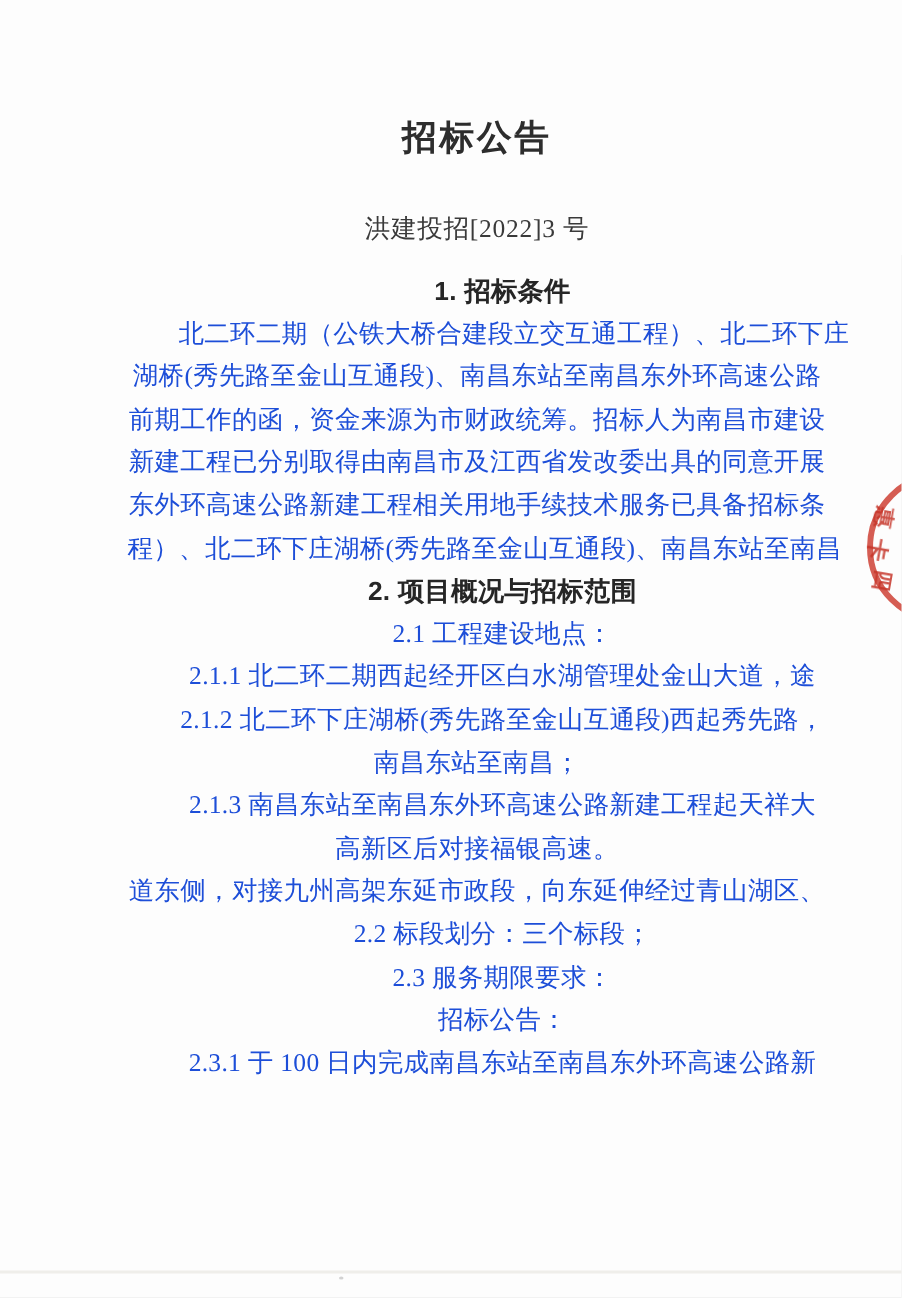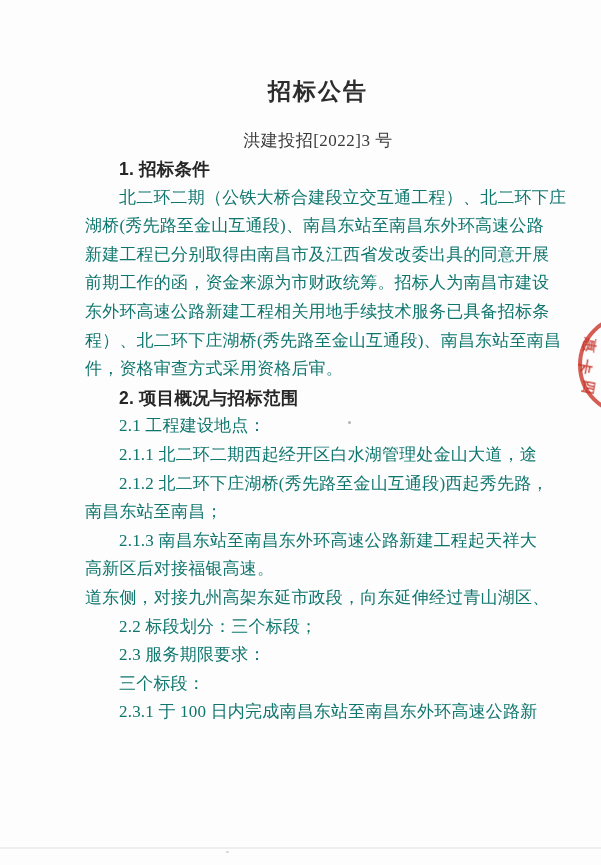--- a/index.html
+++ b/index.html
@@ -20,34 +20,34 @@
     margin-top:76px;
     text-align:center;
     font-family:"Liberation Sans", sans-serif;
     font-weight:bold;
     font-size:23px;
     letter-spacing:2px;
     line-height:30px;
     color:#2d2d2d;
   }
   .docnum {
-    margin-top:24px;
+    margin-top:36px;
     text-align:center;
     font-size:17px;
     line-height:22px;
     letter-spacing:0.5px;
     color:#3a3a3a;
   }
-  .lines { margin-top:3px; }
+  .lines { margin-top:16px;text-align:center; }
   .line {
     font-size:17px;
     line-height:28.6px;
     white-space:pre;
     letter-spacing:0.2px;
-    color:#0f766e;
+    color:#1d4ed8;
   }
   .line.h {
     font-family:"Liberation Sans", sans-serif;
     font-weight:bold;
     font-size:17.5px;
     color:#262626;
   }
   .line.ind { padding-left:34px; }
 
   
@@ -90,36 +90,35 @@
 
 <div class="page">
 
   <div class="content">
     <div class="title">招标公告</div>
     <div class="docnum">洪建投招[2022]3 号</div>
     <div class="lines" id="lines">
         <div class="line h ind">1. 招标条件</div>
         <div class="line ind">北二环二期（公铁大桥合建段立交互通工程）、北二环下庄</div>
         <div class="line">湖桥(秀先路至金山互通段)、南昌东站至南昌东外环高速公路</div>
+        <div class="line">前期工作的函，资金来源为市财政统筹。招标人为南昌市建设</div>
         <div class="line">新建工程已分别取得由南昌市及江西省发改委出具的同意开展</div>
-        <div class="line">前期工作的函，资金来源为市财政统筹。招标人为南昌市建设</div>
         <div class="line">东外环高速公路新建工程相关用地手续技术服务已具备招标条</div>
         <div class="line">程）、北二环下庄湖桥(秀先路至金山互通段)、南昌东站至南昌</div>
-        <div class="line">件，资格审查方式采用资格后审。</div>
         <div class="line h ind">2. 项目概况与招标范围</div>
         <div class="line ind">2.1 工程建设地点：</div>
         <div class="line ind">2.1.1 北二环二期西起经开区白水湖管理处金山大道，途</div>
         <div class="line ind">2.1.2 北二环下庄湖桥(秀先路至金山互通段)西起秀先路，</div>
         <div class="line">南昌东站至南昌；</div>
         <div class="line ind">2.1.3 南昌东站至南昌东外环高速公路新建工程起天祥大</div>
         <div class="line">高新区后对接福银高速。</div>
         <div class="line">道东侧，对接九州高架东延市政段，向东延伸经过青山湖区、</div>
         <div class="line ind">2.2 标段划分：三个标段；</div>
         <div class="line ind">2.3 服务期限要求：</div>
-        <div class="line ind">三个标段：</div>
+        <div class="line ind">招标公告：</div>
         <div class="line ind">2.3.1 于 100 日内完成南昌东站至南昌东外环高速公路新</div>
       </div>
   </div>
 
   <div class="edge-right"></div>
   <div class="edge-bottom"></div>
   <div class="speck s1"></div>
   <div class="speck s2"></div>
 
   <div>

